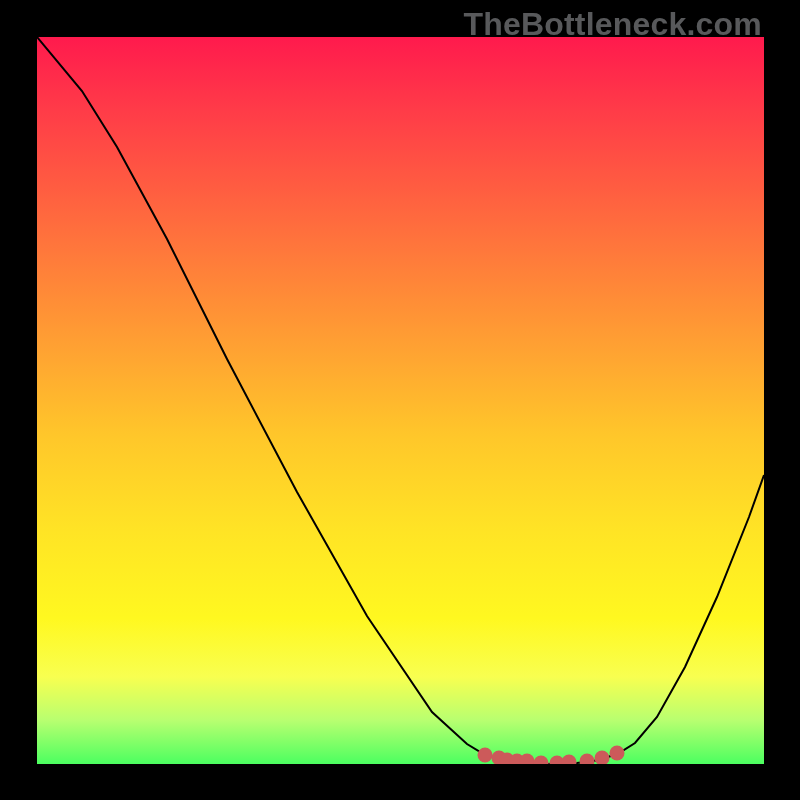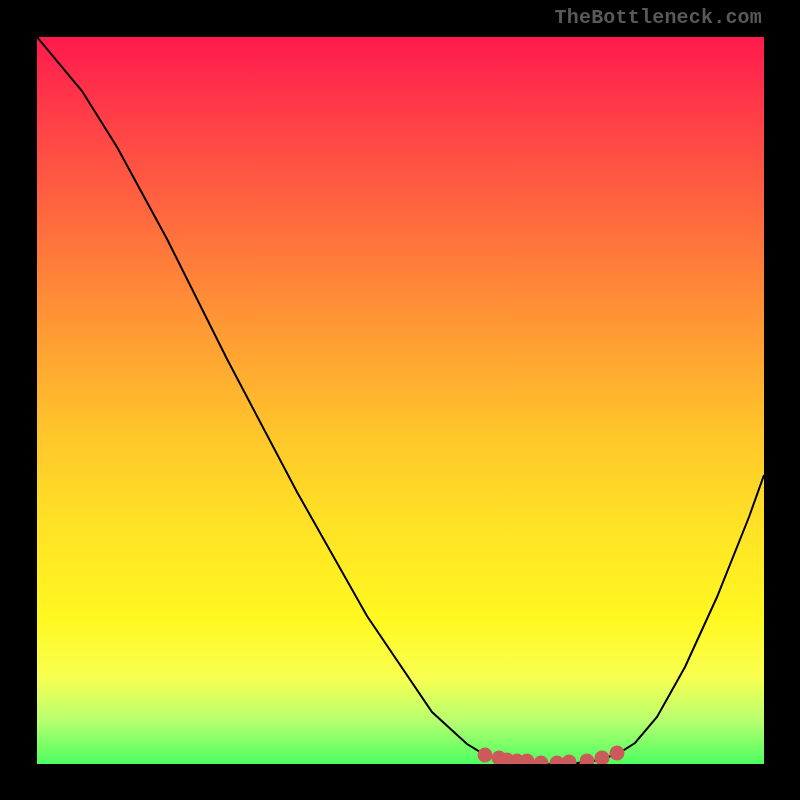--- a/index.html
+++ b/index.html
@@ -36,22 +36,22 @@
       #fff820 80%,
       #f8ff50 88%,
       #b8ff70 94%,
       #4cff60 100%
     );
   }
   .watermark {
     position: absolute;
     top: 6px;
     right: 38px;
-    font-family: Liberation Mono, monospace;
-    font-size: 20px;
+    font-family: Liberation Sans, sans-serif;
+    font-size: 32px;
     font-weight: bold;
     color: #58595b;
     letter-spacing: 0.2px;
     user-select: none;
   }
   svg.curve-layer {
     position: absolute;
     left: 37px;
     top: 37px;
     width: 727px;

